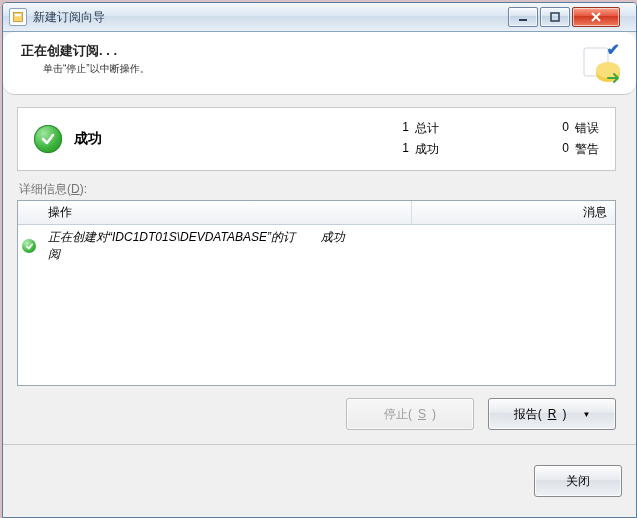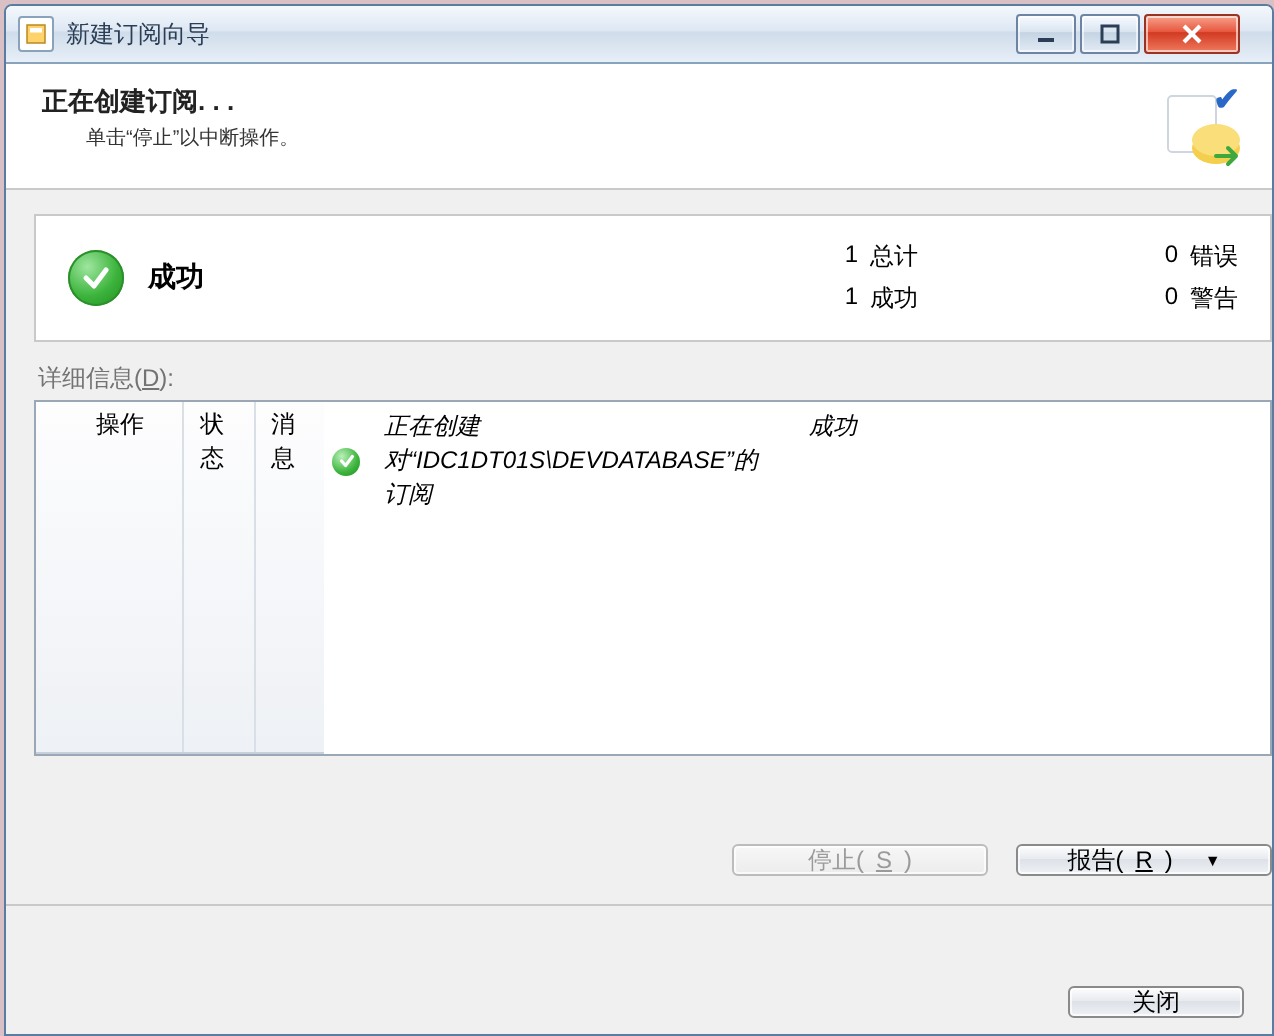--- a/index.html
+++ b/index.html
@@ -72,20 +72,21 @@
     display: flex;
     flex-direction: column;
     background: #f0f0f0;
   }
   .header {
     background: #fff;
     padding: 10px 14px 8px 18px;
     border-bottom: 1px solid #c9c9c9;
     display: flex;
     align-items: flex-start;
+    border-radius: 12px;
   }
   .header .htext { flex: 1; }
   .header h1 {
     margin: 0 0 2px 0;
     font-size: 13px;
     font-weight: bold;
     color: #222;
   }
   .header p {
     margin: 0 0 0 22px;
@@ -99,21 +100,21 @@
   }
   .hicon .check {
     position: absolute;
     top: -2px; right: 2px;
     color: #2a68c8;
     font-size: 16px;
     font-weight: bold;
   }
   .content {
     flex: 1;
-    padding: 12px 0 10px 14px;
+    padding: 12px 20px 10px 14px;
     display: flex;
     flex-direction: column;
   }
   .status-box {
     border: 1px solid #c9c9c9;
     background: #fff;
     padding: 12px 16px;
     display: flex;
     align-items: center;
     margin-bottom: 10px;
@@ -147,36 +148,36 @@
     margin: 0 0 2px 2px;
     color: #737373;
   }
   .details-label .accel { text-decoration: underline; }
   .grid {
     flex: 1;
     border: 1px solid #9aa7b7;
     background: #fff;
     overflow: hidden;
     display: flex;
-    flex-direction: row;
+    flex-direction: column;
   }
   .grid-header {
     display: flex;
     background: linear-gradient(#fdfdfe,#eef1f5);
     border-bottom: 1px solid #c7cfd9;
     font-size: 12px;
   }
   .gh-cell {
     padding: 3px 8px;
     border-right: 1px solid #d9dfe6;
   }
   .col-icon  { width: 22px; padding: 3px 0; border-right: none; }
   .col-op    { flex: 1.9; }
   .col-state { flex: 1; }
-  .col-msg   { flex: 1; border-right: none; }
+  .col-msg   { flex: 1; border-right: none; text-align: right; }
   .grid-body {
     flex: 1;
     overflow: auto;
   }
   .grid-row {
     display: flex;
     font-size: 12px;
     padding: 2px 0;
   }
   .gc { padding: 2px 8px; font-style: italic; }
@@ -189,45 +190,44 @@
   }
   .row-icon svg { width: 9px; height: 9px; }
   .button-row {
     display: flex;
     justify-content: flex-end;
     gap: 14px;
     padding: 12px 0 4px 0;
   }
   .btn {
     min-width: 128px;
-    height: 16px;
+    height: 32px;
     border: 1px solid #8a8a8a;
     border-radius: 3px;
     background: linear-gradient(#fdfdfe,#e8ebef 45%,#dde1e7 46%,#eef1f5);
     font-size: 12px;
     display: flex;
     align-items: center;
     justify-content: center;
     gap: 6px;
     box-shadow: 0 0 0 1px rgba(255,255,255,.7) inset;
-    margin-top: 32px;
   }
   .btn[disabled] {
     color: #9a9a9a;
     border-color: #bcbcbc;
     background: linear-gradient(#f7f7f7,#ececec);
   }
   .btn .accel { text-decoration: underline; }
   .btn .drop {
     font-size: 8px;
     margin-left: 10px;
   }
   .footer {
     border-top: 1px solid #c9c9c9;
-    padding: 8px 14px;
+    padding: 20px 14px;
     display: flex;
     justify-content: flex-end;
     background: #f0f0f0;
   }
   .footer .btn { min-width: 88px; }
 </style>
 </head>
 <body>
 
 <div class="window">
@@ -303,21 +303,20 @@
       </div>
 
       <div class="details-label">
         <span>详细信息(</span><span class="accel">D</span><span>):</span>
       </div>
 
       <div class="grid">
         <div class="grid-header">
           <div class="gh-cell col-icon"></div>
           <div class="gh-cell col-op">操作</div>
-          <div class="gh-cell col-state">状态</div>
           <div class="gh-cell col-msg">消息</div>
         </div>
         <div class="grid-body">
           <div class="grid-row">
             <div class="gc col-icon">
               <span class="row-icon">
                 <svg viewBox="0 0 10 10">
                     <path d="M2 5 L4.2 7.5 L8 2.5" fill="none" stroke="#fff" stroke-width="1.8" stroke-linecap="round" stroke-linejoin="round"></path>
                   </svg>
               </span>

